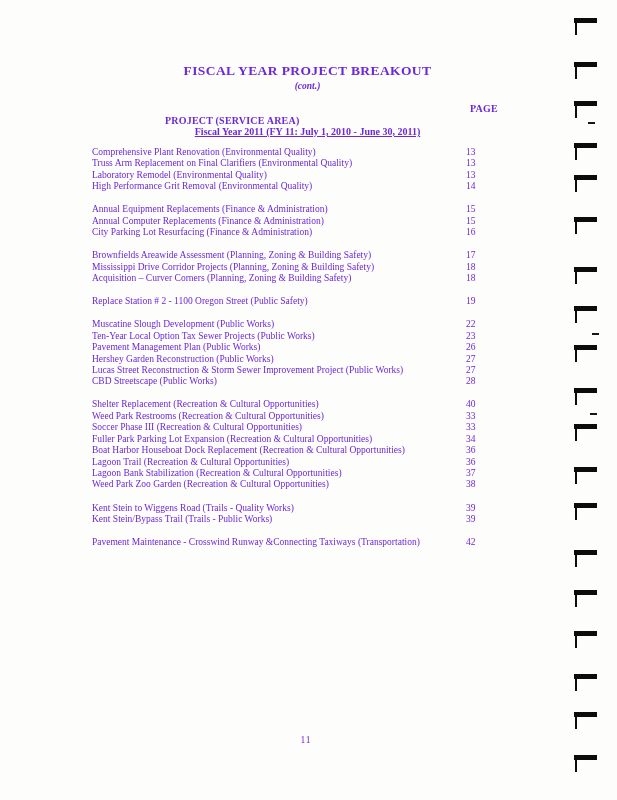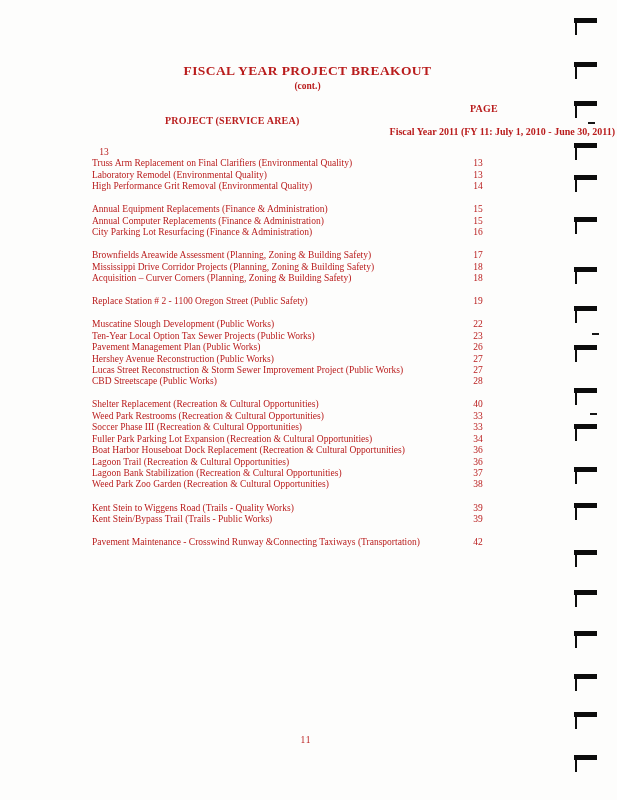--- a/index.html
+++ b/index.html
@@ -1,55 +1,56 @@
 <!DOCTYPE html>
 <html><head>
 <meta charset="utf-8">
 <style>
   html,body { margin:0; padding:0; background:#ffffff; }
   .page {
     position:relative;
     width:617px; height:800px;
     background:#fdfdfc;
     font-family:"Liberation Serif","DejaVu Serif",serif;
-    color:#b91c1c;
+    color:#6d28d9;
     overflow:hidden;
   }
   .doc-title {
     position:absolute; top:63px; left:0; width:615px;
     text-align:center; font-weight:bold;
     font-size:13.5px; letter-spacing:0.4px;
   }
   .cont-line {
     position:absolute; top:81px; left:0; width:615px;
-    text-align:center; font-weight:bold; font-size:9.5px;
+    text-align:center; font-weight:bold; font-size:9.5px;font-style:italic;
   }
   .col-header-project {
     position:absolute; top:115px; left:165px;
     font-weight:bold; font-size:10px; letter-spacing:0.2px;
   }
   .col-header-page {
     position:absolute; top:103px; left:470px;
     font-weight:bold; font-size:10px; letter-spacing:0.2px;text-align:center;
   }
   .fy-heading {
     position:absolute; top:126px; left:0; width:615px;
-    text-align:right; font-weight:bold; font-size:10px;
+    text-align:center; font-weight:bold; font-size:10px;
+    text-decoration:underline;
   }
   .toc {
     position:absolute; top:147px; left:92px; width:398px;
   }
   .toc-group { margin-bottom:11.6px; }
   .toc-row {
     display:flex; justify-content:space-between; align-items:baseline;
     height:11.45px; line-height:11.45px;
     font-size:9.5px; white-space:nowrap;
   }
   .toc-row .row-title { overflow:hidden; }
-  .toc-row .row-page { text-align:center; min-width:24px; }
+  .toc-row .row-page { text-align:left; min-width:24px; }
   .footer-page-num {
     position:absolute; top:735px; left:0; width:612px;
     text-align:center; font-size:9.5px; letter-spacing:1px;
   }
   
   .bmark {
     position:absolute; left:574px; width:23px; height:18px;
     border-top:5px solid #0c0c0c;
   }
   .bmark::after {
@@ -71,20 +72,21 @@
 
   <div class="col-header-project">PROJECT (SERVICE AREA)</div>
 
   <div class="col-header-page">PAGE</div>
 
   <div class="fy-heading">Fiscal Year 2011 (FY 11: July 1, 2010 - June 30, 2011)</div>
 
   <div class="toc" id="toc">
       <div class="toc-group">
         <div class="toc-row">
+          <span class="row-title">Comprehensive Plant Renovation (Environmental Quality)</span>
           <span class="row-page">13</span>
         </div>
         <div class="toc-row">
           <span class="row-title">Truss Arm Replacement on Final Clarifiers (Environmental Quality)</span>
           <span class="row-page">13</span>
         </div>
         <div class="toc-row">
           <span class="row-title">Laboratory Remodel (Environmental Quality)</span>
           <span class="row-page">13</span>
         </div>
@@ -134,21 +136,21 @@
         </div>
         <div class="toc-row">
           <span class="row-title">Ten-Year Local Option Tax Sewer Projects (Public Works)</span>
           <span class="row-page">23</span>
         </div>
         <div class="toc-row">
           <span class="row-title">Pavement Management Plan (Public Works)</span>
           <span class="row-page">26</span>
         </div>
         <div class="toc-row">
-          <span class="row-title">Hershey Avenue Reconstruction (Public Works)</span>
+          <span class="row-title">Hershey Garden Reconstruction (Public Works)</span>
           <span class="row-page">27</span>
         </div>
         <div class="toc-row">
           <span class="row-title">Lucas Street Reconstruction &amp; Storm Sewer Improvement Project  (Public Works)</span>
           <span class="row-page">27</span>
         </div>
         <div class="toc-row">
           <span class="row-title">CBD Streetscape (Public Works)</span>
           <span class="row-page">28</span>
         </div>

